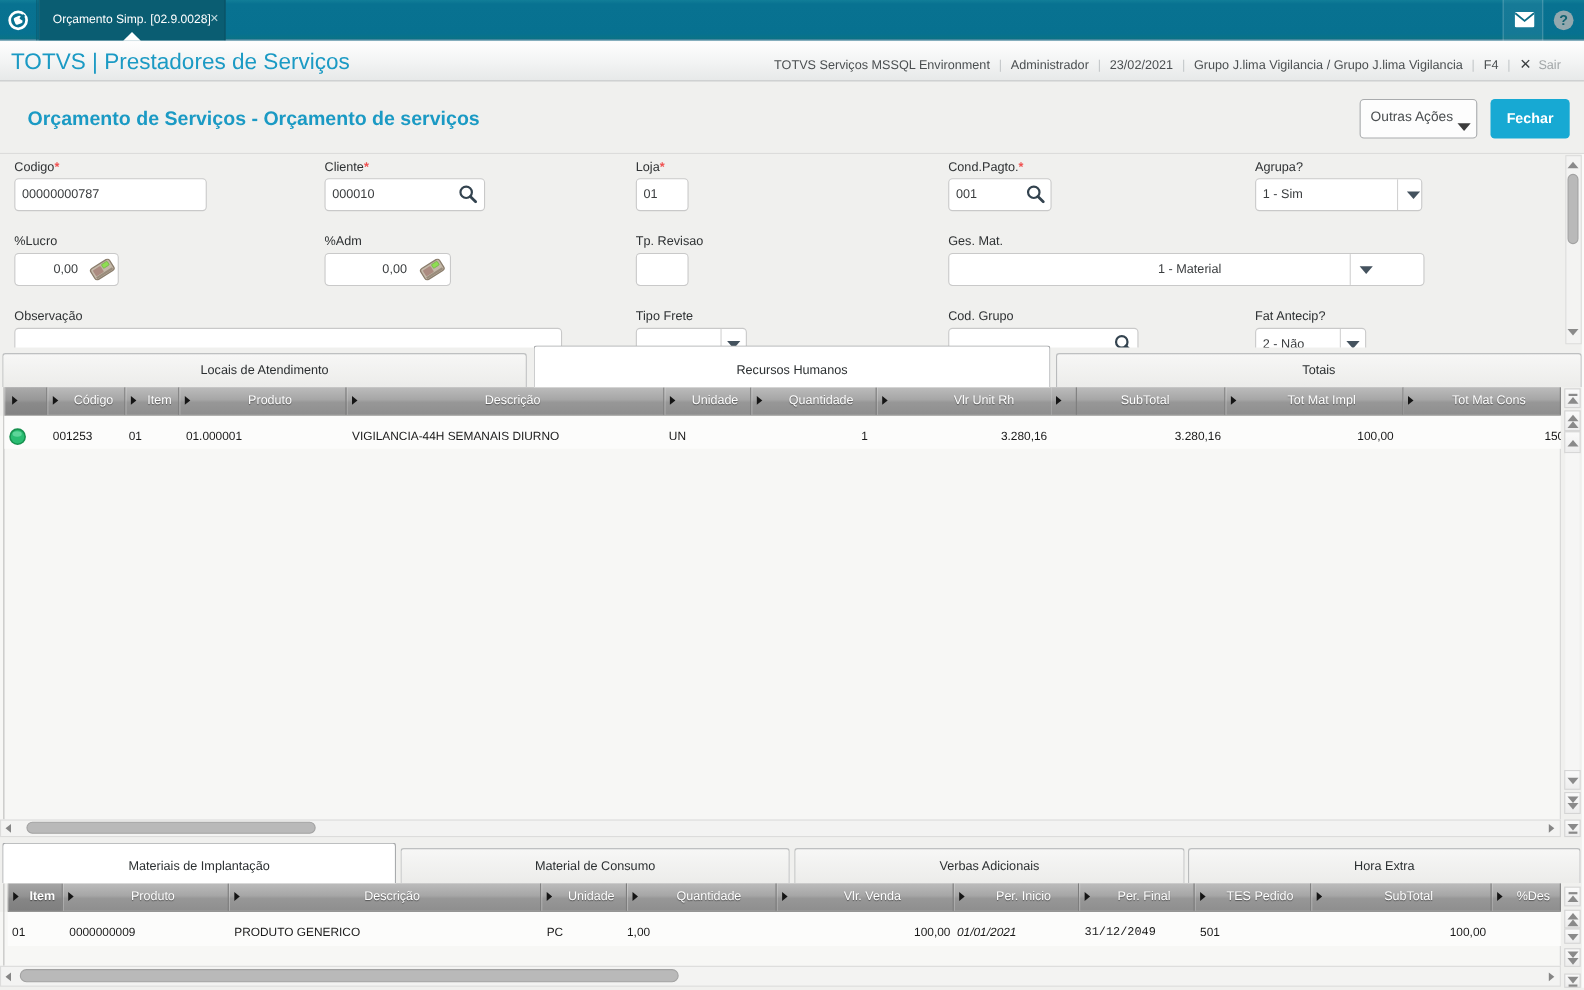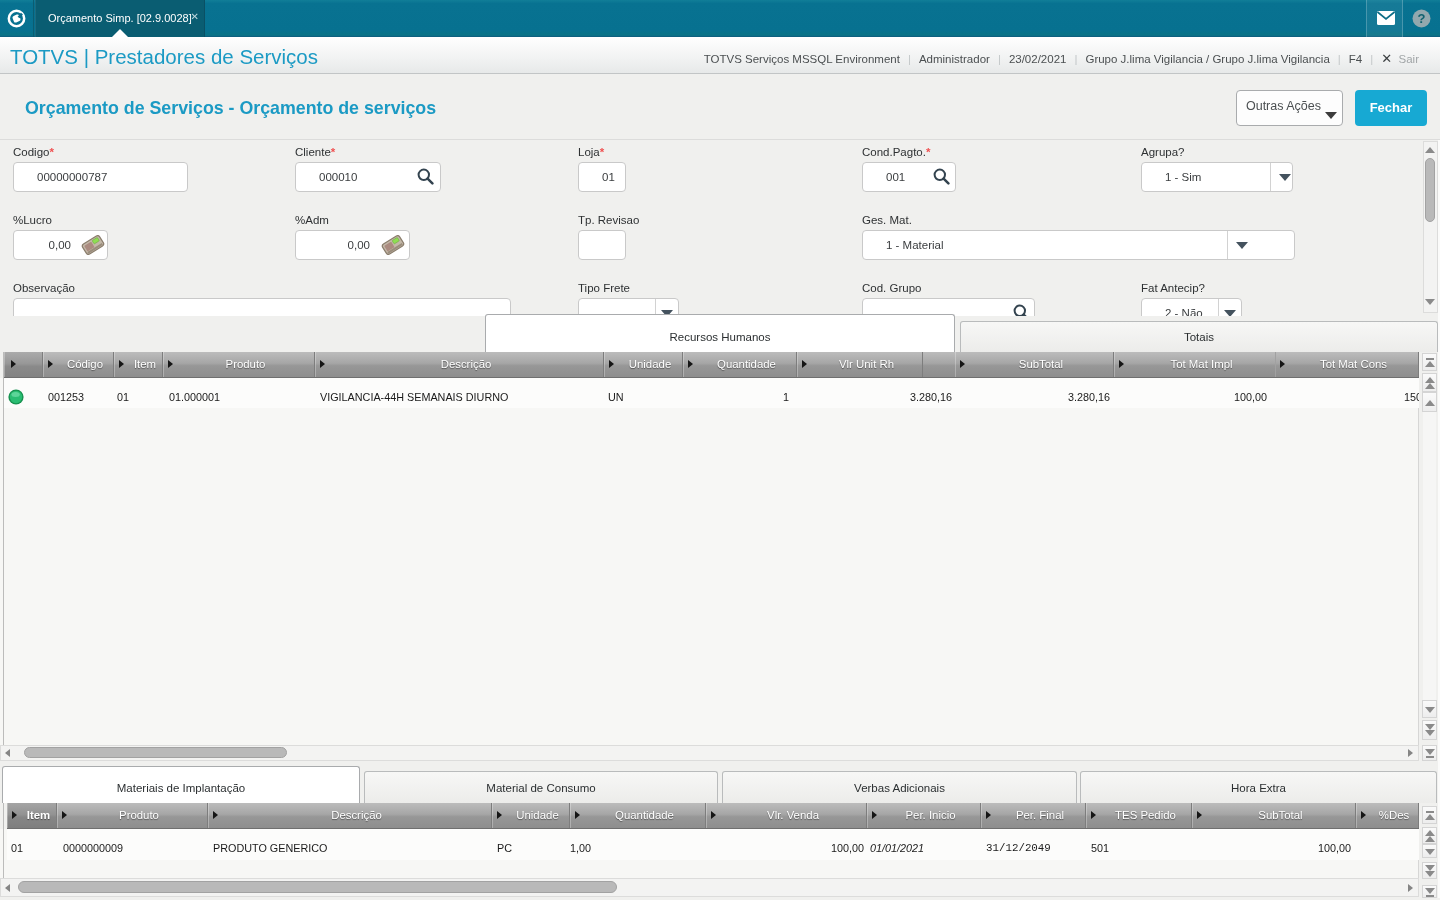--- a/index.html
+++ b/index.html
@@ -41,21 +41,21 @@
 #btn-outras .tri { position:absolute; right:5px; bottom:6px; width:0; height:0;
   border-left:6px solid transparent; border-right:6px solid transparent; border-top:7px solid #3c3c3c; }
 #btn-fechar { left:1355px; top:90px; width:72px; height:36px; background:#17a9d3;
   border-radius:4px; color:#fff; font-weight:bold; font-size:13px; text-align:center; line-height:36px; }
 
 
 .flabel { position:absolute; font-size:11.5px; color:#2e3133; white-space:nowrap; }
 .flabel b { font-weight:normal; }
 .flabel .req { color:#f05050; font-weight:bold; }
 .finput { position:absolute; height:30px; background:#fff; border:1px solid #c9c9c9;
-  border-radius:4px; font-size:11.5px; color:#3a3d3f; line-height:28px; padding-left:23px; }
+  border-radius:4px; font-size:11.5px; color:#3a3d3f; line-height:28px; padding-left:6px; }
 .combo-div { position:absolute; top:0; bottom:0; width:1px; background:#d2d2d2; }
 .combo-arrow { position:absolute; width:0; height:0; border-left:6px solid transparent;
   border-right:6px solid transparent; border-top:7px solid #44525e; }
 svg.icon { position:absolute; }
 
 
 .gridheader { position:absolute; height:26px;
   background:linear-gradient(180deg,#bcbcbc 0%,#a6a6a6 45%,#979797 55%,#8e8e8e 100%);
   border-bottom:1px solid #6f6f6f; overflow:hidden; }
 .gh-cell { position:absolute; top:0; height:26px; color:#fff; font-size:11.4px;
@@ -165,21 +165,21 @@
       <g transform="rotate(-32 13 10)">
         <rect x="3" y="4.2" width="20" height="11.6" rx="2.4" fill="#c4b8a8" stroke="#8a7d6c" stroke-width="1.2"></rect>
         <rect x="14.5" y="5.8" width="6.2" height="4" rx="0.8" fill="#8ede52" stroke="#6aa63e" stroke-width="0.5"></rect>
         <rect x="5" y="6.2" width="8.2" height="6.4" rx="0.8" fill="#ab8b80"></rect>
         <rect x="4.5" y="13" width="17" height="2" fill="#9a8d7c"></rect>
       </g>
     </svg>
     <div class="flabel" style="left:578px;top:74px;">Tp. Revisao</div>
     <div class="finput" style="left:578px;top:90px;width:48px;"></div>
     <div class="flabel" style="left:862px;top:74px;">Ges. Mat.</div>
-    <div class="finput" style="left:862px;top:90px;width:433px;">1 - Material
+    <div class="finput" style="left:862px;top:90px;width:433px;text-align:center;">1 - Material
       <div class="combo-div" style="left:364px;"></div>
       <div class="combo-arrow" style="left:373px;top:11px;"></div>
     </div>
 
     <div class="flabel" style="left:13px;top:142px;">Observação</div>
     <div class="finput" style="left:13px;top:158px;width:498px;"></div>
     <div class="flabel" style="left:578px;top:142px;">Tipo Frete</div>
     <div class="finput" style="left:578px;top:158px;width:101px;">
       <div class="combo-div" style="left:76px;"></div>
       <div class="combo-arrow" style="left:82px;top:11px;"></div>
@@ -195,34 +195,35 @@
       <div class="combo-div" style="left:76px;"></div>
       <div class="combo-arrow" style="left:82px;top:11px;"></div>
     </div>
   </div>
 
   <div class="sb-track abs" style="left:1423px;top:141px;width:15px;height:172px;"></div>
   <div class="tri-up abs" style="left:1425px;top:147px;"></div>
   <div class="sb-thumb abs" style="left:1425px;top:158px;width:10px;height:64px;"></div>
   <div class="tri-down abs" style="left:1425px;top:299px;"></div>
 
+  <div class="ftab" style="left:2px;top:321px;width:477px;height:31px;line-height:30px;">Locais de Atendimento</div>
   <div class="ftab" style="left:960px;top:321px;width:478px;height:31px;line-height:30px;">Totais</div>
   <div class="ftab active" style="left:485px;top:314px;width:470px;height:38px;line-height:44px;">Recursos Humanos</div>
 
   <div class="gridheader abs" style="left:4px;top:352px;width:1415px;text-decoration:underline;">
     <div class="gh-cell" style="left:0;width:39px;background:linear-gradient(180deg,#ababab 0%,#979797 45%,#8a8a8a 55%,#828282 100%);">
         <div class="arr" style="left:7px;"></div>
       </div>
     <div class="gh-cell" style="left:39px;width:71px;"><div class="arr"></div>Código</div>
     <div class="gh-cell" style="left:110px;width:49px;"><div class="arr"></div>Item</div>
     <div class="gh-cell" style="left:159px;width:152px;"><div class="arr"></div>Produto</div>
     <div class="gh-cell" style="left:311px;width:289px;"><div class="arr"></div>Descrição</div>
     <div class="gh-cell" style="left:600px;width:79px;"><div class="arr"></div>Unidade</div>
     <div class="gh-cell" style="left:679px;width:114px;"><div class="arr"></div>Quantidade</div>
-    <div class="gh-cell" style="left:793px;width:126px;"><div class="arr"></div>Vlr Unit Rh</div>
+    <div class="gh-cell" style="left:793px;width:182px;"><div class="arr"></div>Vlr Unit Rh</div>
     <div class="gh-cell" style="left:951px;width:159px;"><div class="arr"></div>SubTotal</div>
     <div class="gh-cell" style="left:1110px;width:162px;"><div class="arr"></div>Tot Mat Impl</div>
     <div class="gh-cell" style="left:1271px;width:144px;"><div class="arr"></div>Tot Mat Cons</div>
   </div>
 
   <div class="abs" style="left:0;top:378px;width:1419px;height:367px;background:#f7f7f5;"></div>
   <div class="abs" style="left:3px;top:352px;width:1px;height:393px;background:#bcbcbb;"></div>
   <div class="abs" style="left:1418px;top:378px;width:1px;height:367px;background:#d6d6d5;"></div>
   <div class="abs" style="left:4px;top:378px;width:1415px;height:30px;background:#fcfcfb;"></div>
   <div class="grow" style="left:0;top:378px;width:1419px;height:30px;">

